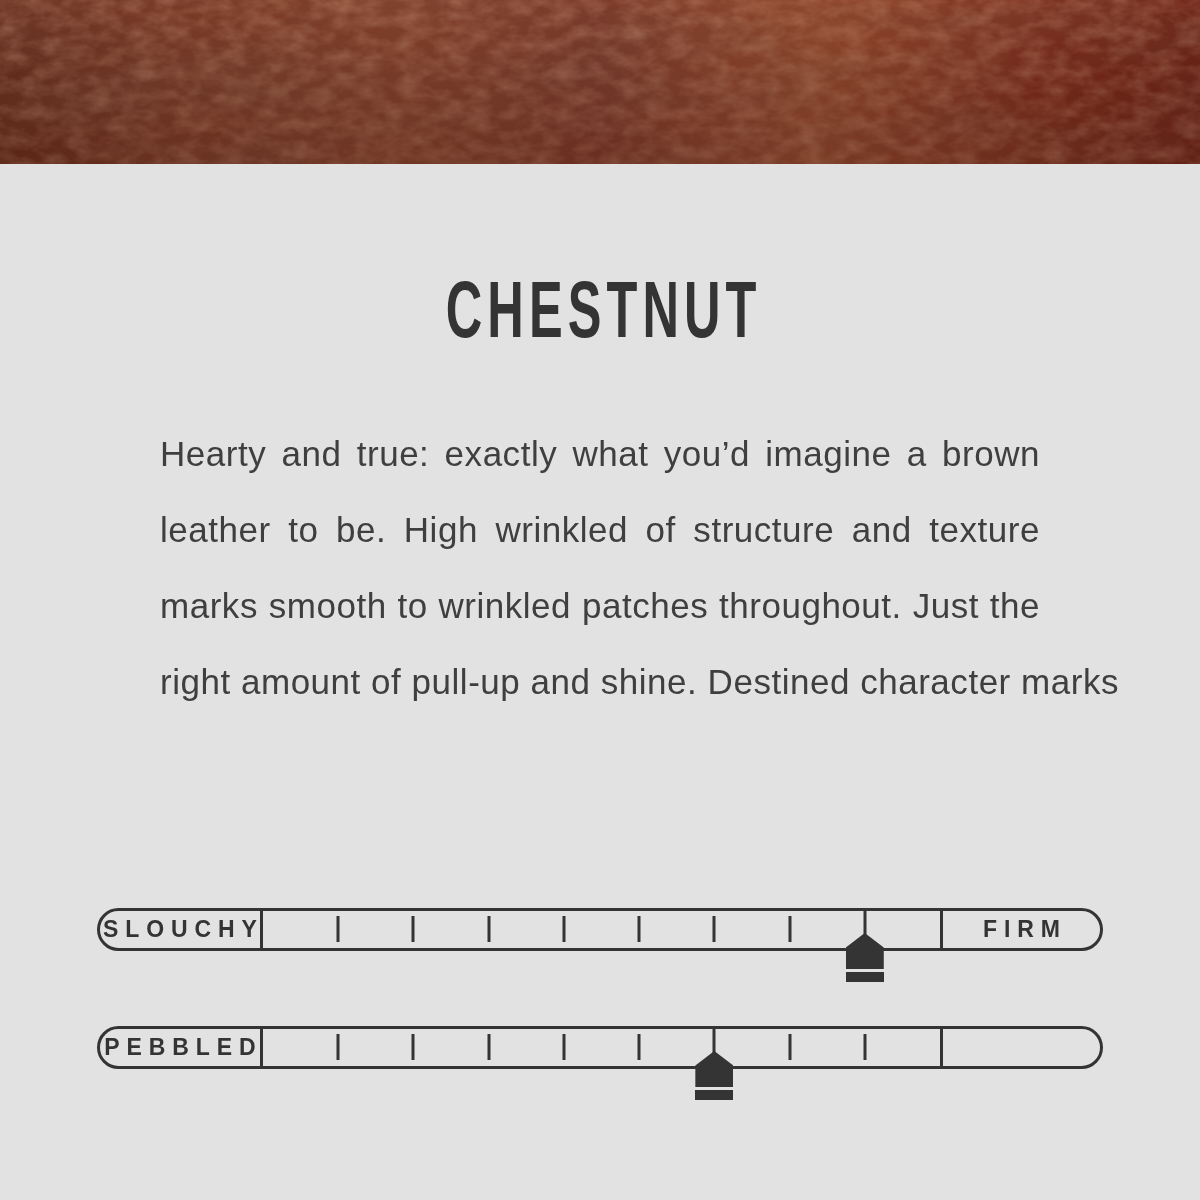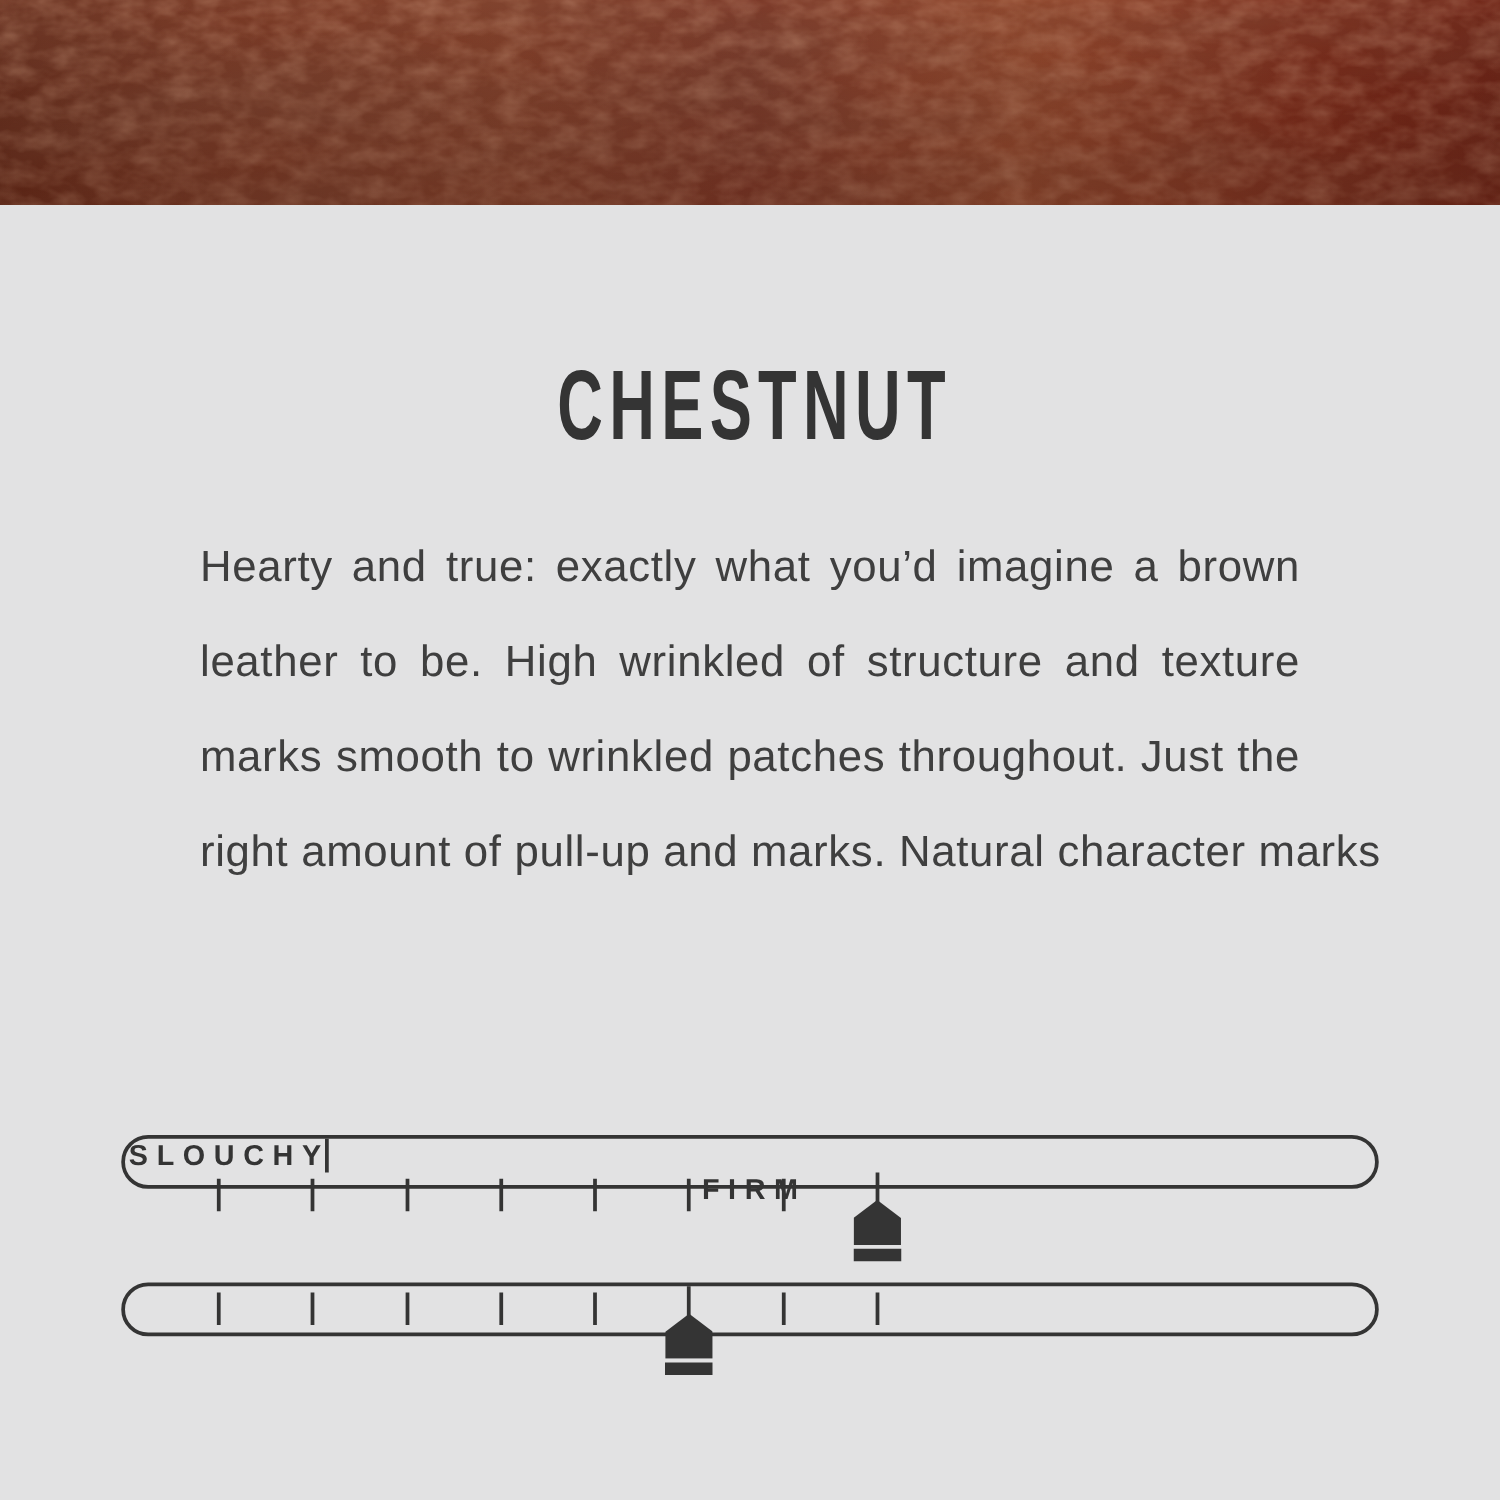--- a/index.html
+++ b/index.html
@@ -17,21 +17,21 @@
     font-family:"Liberation Sans", sans-serif;
     color:var(--text);
   }
   
   .leather{
     position:absolute;top:0;left:0;width:1200px;height:164px;
   }
   .leather svg{display:block;width:1200px;height:164px;}
   
   .title{
-    position:absolute;top:284px;left:0;width:1200px;
+    position:absolute;top:270px;left:0;width:1200px;
     display:flex;justify-content:center;
     margin:0;
   }
   .title .title-inner{
     font-size:79px;
     line-height:1;
     font-weight:bold;
     letter-spacing:0.10em;
     margin-right:-0.10em;
     color:var(--ink);
@@ -54,21 +54,20 @@
     text-justify:inter-word;
     white-space:nowrap;
   }
   
   .scale{
     position:absolute;left:97px;width:1006px;height:43px;
     box-sizing:border-box;
     border:3px solid var(--ink);
     border-radius:24px;
     display:flex;
-    flex-direction:column;
   }
   .scale.s0{top:908px;}
   .scale.s1{top:1026px;}
   .cell{
     display:flex;align-items:center;justify-content:center;
     box-sizing:border-box;
   }
   .cell.left{width:163px;border-right:3px solid var(--ink);}
   .cell.right{flex:1;}
   .scale-label{
@@ -153,21 +152,21 @@
   </div>
 
   <h1 class="title">
     <span class="title-inner">CHESTNUT</span>
   </h1>
 
   <div class="desc" id="desc">
       <div class="line">Hearty and true: exactly what you’d imagine a brown</div>
       <div class="line">leather to be. High wrinkled of structure and texture</div>
       <div class="line">marks smooth to wrinkled patches throughout. Just the</div>
-      <div class="line">right amount of pull-up and marks. Natural character marks</div>
+      <div class="line">right amount of pull-up and shine. Destined character marks</div>
     </div>
 
   <div id="scales">
       <div class="scale s0">
         <div class="cell left">
           <span class="scale-label">SLOUCHY</span>
         </div>
         <div class="track">
           <div class="tick" style="left: 11.1111%;"></div>
           <div class="tick" style="left: 22.2222%;"></div>
@@ -180,20 +179,23 @@
           <div class="marker" style="left: 88.8889%;">
             <div class="pent"></div>
             <div class="mbar"></div>
           </div>
         </div>
         <div class="cell right">
           <span class="scale-label">FIRM</span>
         </div>
       </div>
       <div class="scale s1">
+        <div class="cell left">
+          <span class="scale-label">PEBBLED</span>
+        </div>
         <div class="track">
           <div class="tick" style="left: 11.1111%;"></div>
           <div class="tick" style="left: 22.2222%;"></div>
           <div class="tick" style="left: 33.3333%;"></div>
           <div class="tick" style="left: 44.4444%;"></div>
           <div class="tick" style="left: 55.5556%;"></div>
           <div class="tick tall" style="left: 66.6667%;"></div>
           <div class="tick" style="left: 77.7778%;"></div>
           <div class="tick" style="left: 88.8889%;"></div>
           <div class="marker" style="left: 66.6667%;">

